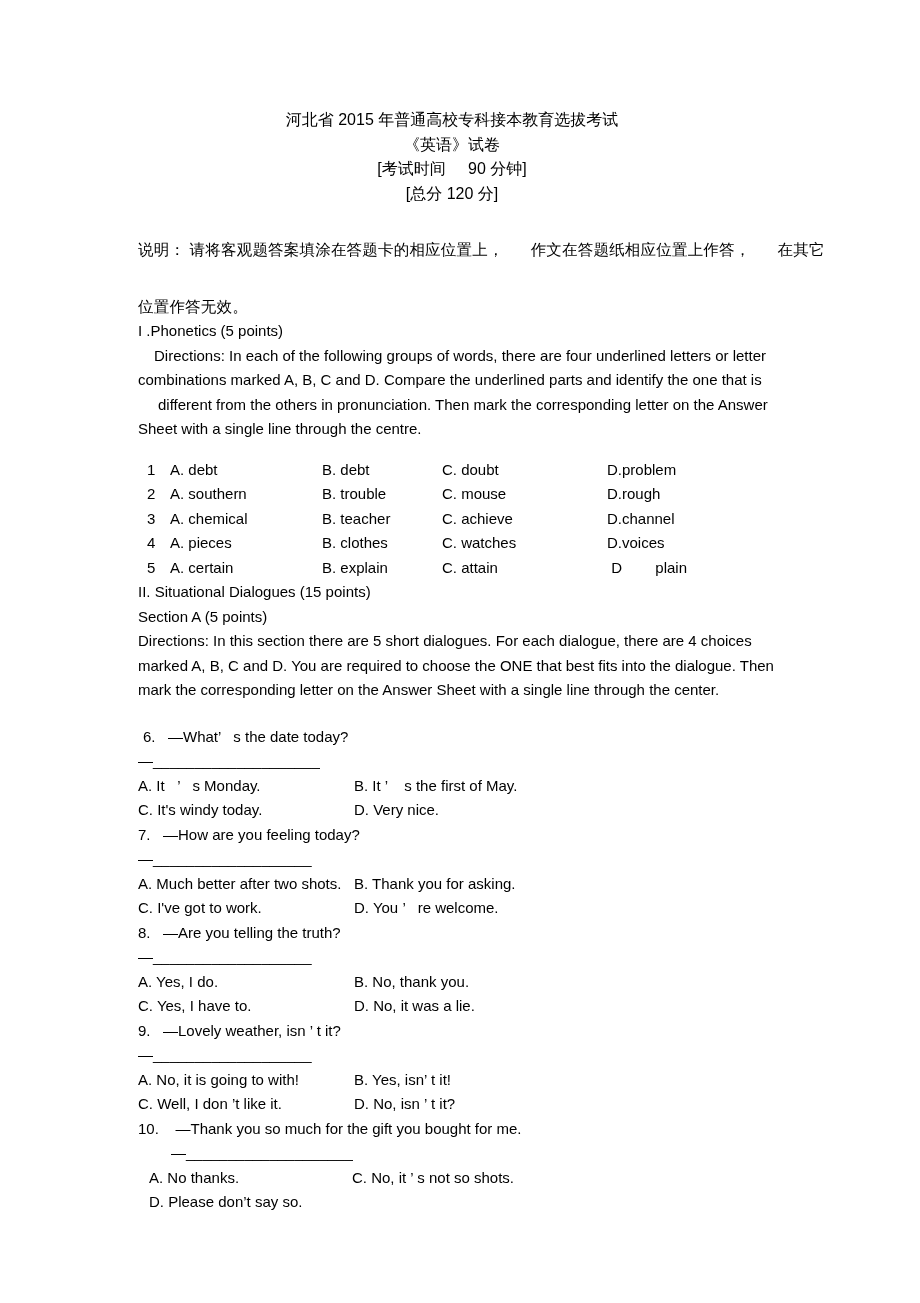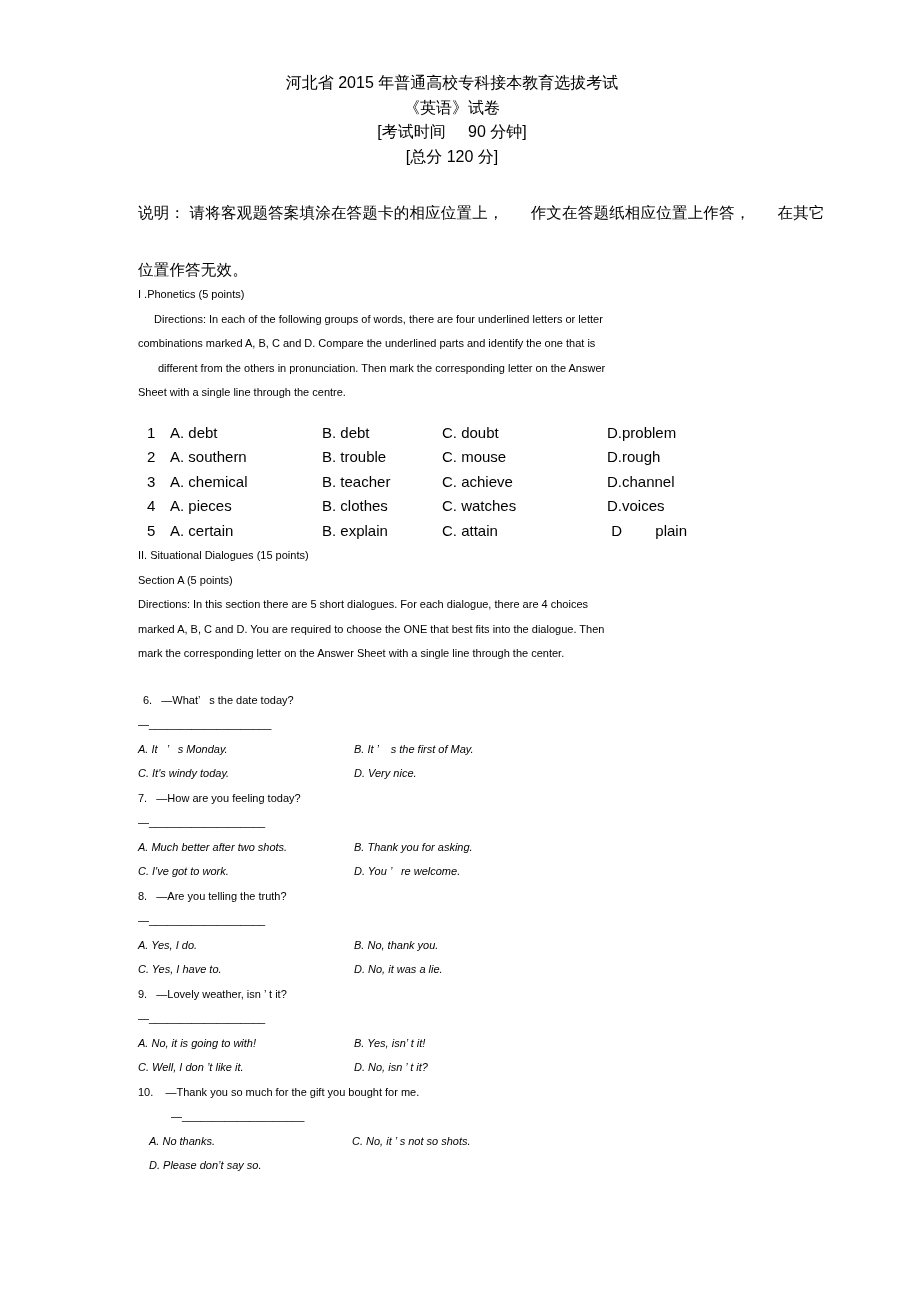--- a/index.html
+++ b/index.html
@@ -8,24 +8,24 @@
     color: #000000;
     -webkit-font-smoothing: antialiased;
   }
   .page {
     position: relative;
     width: 920px;
     height: 1303px;
     background: #ffffff;
     overflow: hidden;
     box-sizing: border-box;
-    padding: 71px 130px 0 138px;
+    padding: 108px 130px 0 138px;
   }
   .line {
-    font-size: 11px;
+    font-size: 15px;
     line-height: 24.5px;
     min-height: 24.5px;
     white-space: pre;
   }
   
   .hdr { text-align: center; font-size: 16px; padding-right: 24px; }
   .hdr .line { font-size: 16px; }
   
   .notice .line { font-size: 15.5px; letter-spacing: 0.2px; margin-top: 32px; }
   
@@ -39,21 +39,20 @@
     font-size: 15px;
     line-height: 24.5px;
     white-space: pre;
   }
   .ph-pad { }
   
   .q-spacer { height: 22px; }
   .q-opts {
     display: grid;
     grid-template-columns: 216px 1fr;
-    font-style: italic;
   }
   .q-block.q-first .q-prompt { padding-left: 5px; }
   .q-indent .q-blank { margin-left: 33px; }
   .q-indent .q-opts { margin-left: 11px; }
   .q-indent .q-opts { grid-template-columns: 203px 1fr; }
 </style>
 </head>
 <body>
 
 <div class="page">

